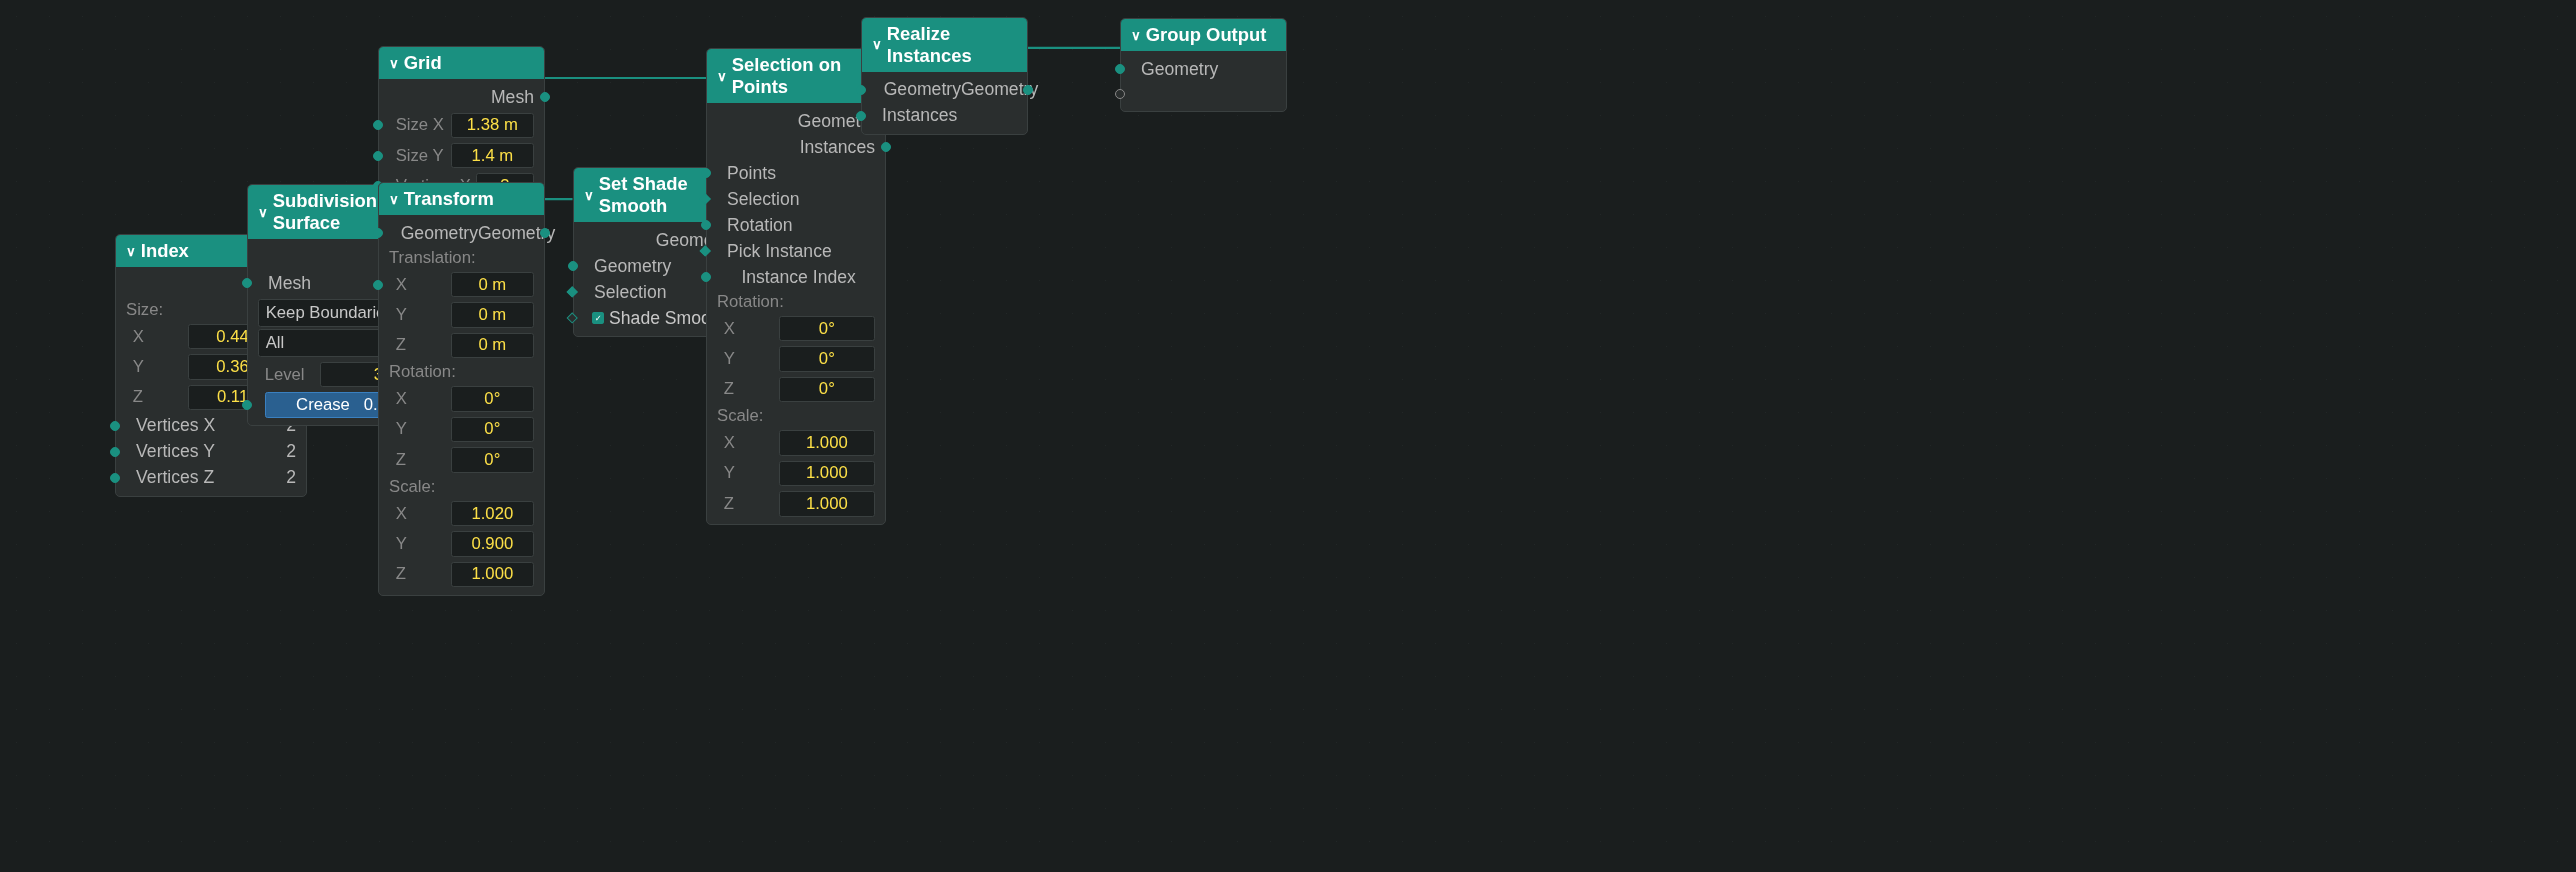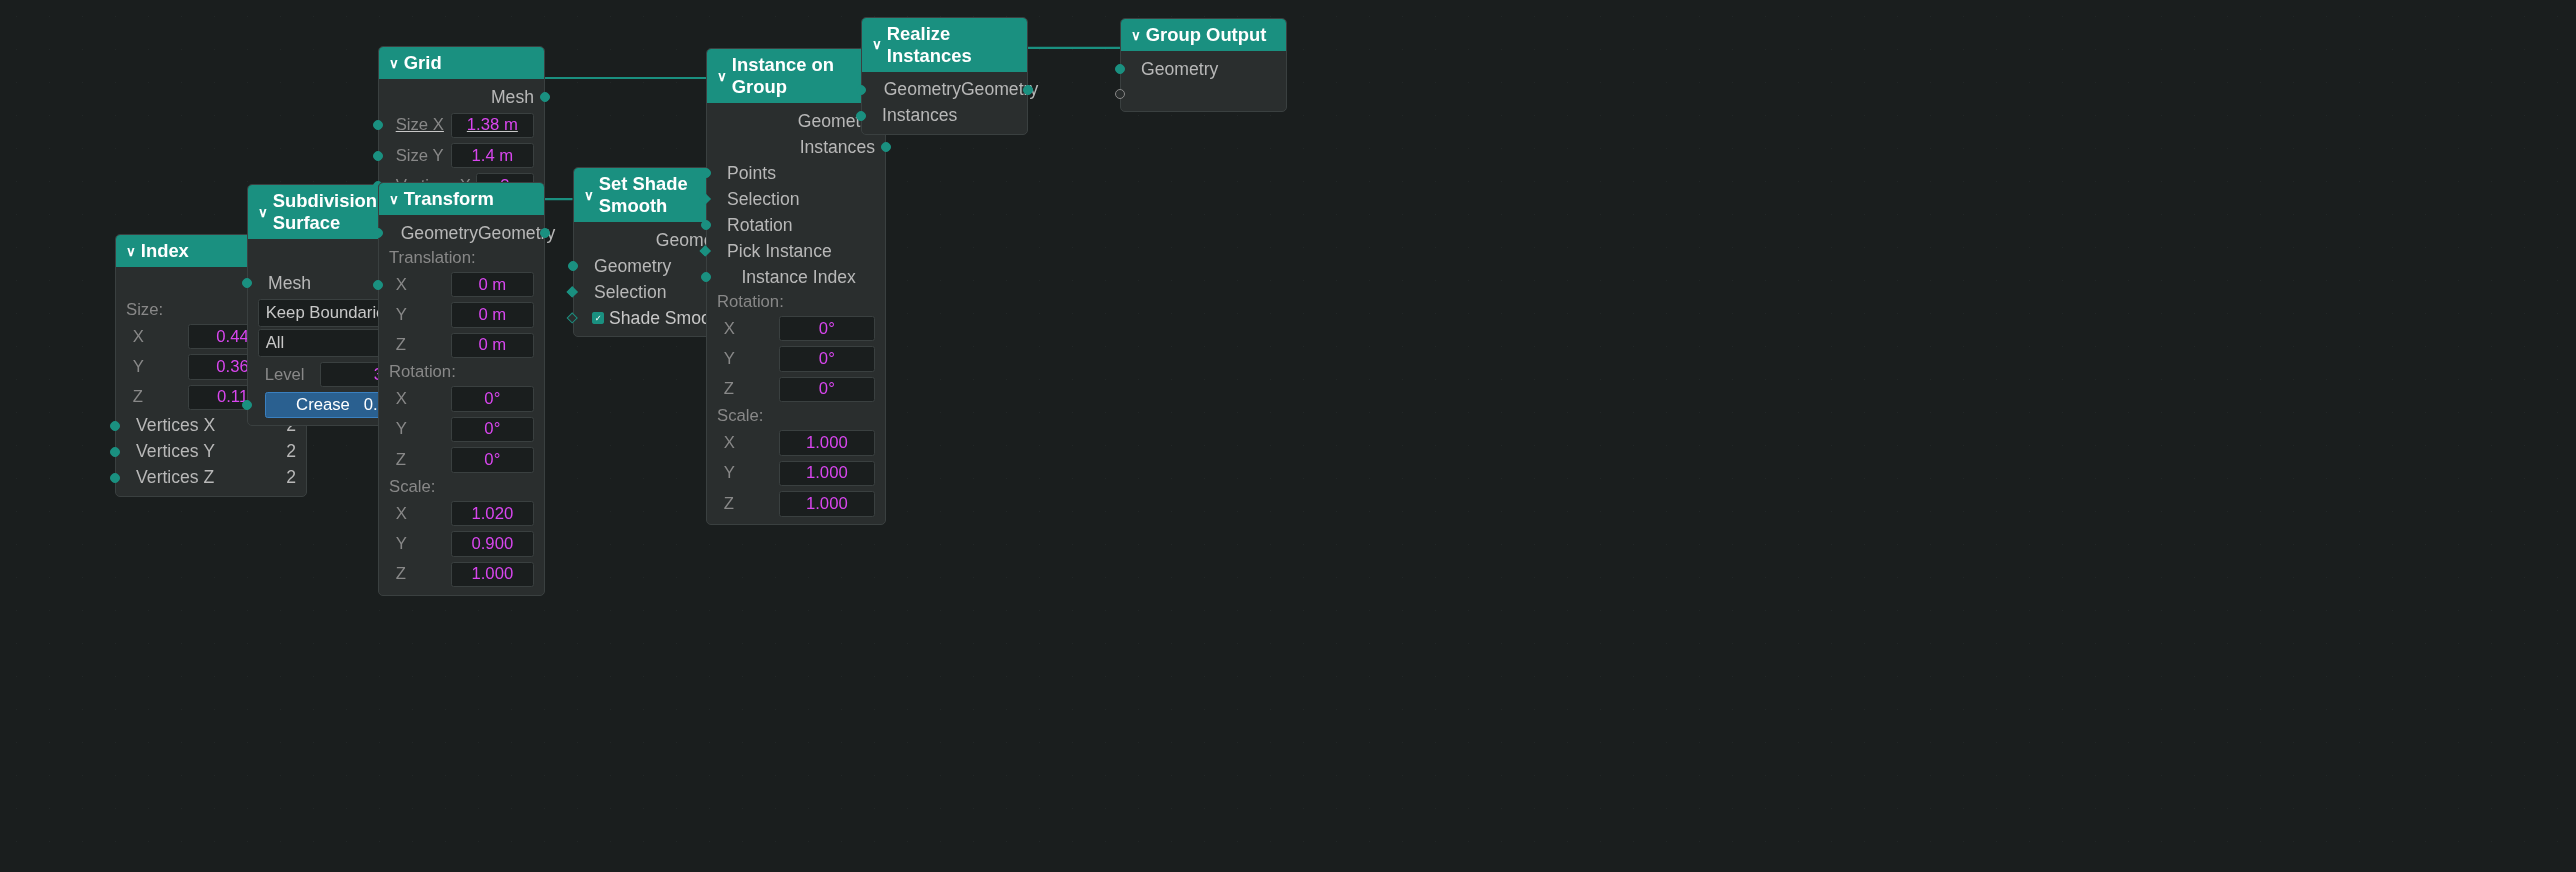--- a/index.html
+++ b/index.html
@@ -105,21 +105,21 @@
     }
 
     .field-label {
       color: #888;
       font-size: 16.7px;
       min-width: 50px;
     }
 
     .field-value {
       background: #1a1e1e;
-      color: #d946ef;
+      color: #fde047;
       font-size: 16.7px;
       padding: 1.7px 6.7px;
       border-radius: 2.5px;
       flex: 1;
       text-align: center;
       border: 0.8px solid #3a4040;
     }
 
     .field-value.highlight {
       background: #2a6090;
@@ -275,21 +275,21 @@
 <div class="node" style="left: 378px; top: 46px; width: 146px;">
   <div class="node-header">
     <span class="chevron">∨</span>
     <span>Grid</span>
   </div>
   <div class="node-body">
     <div class="node-row right">
       <span>Mesh</span>
       <div class="socket right"></div>
     </div>
-    <div class="field-row" style="position:relative;text-decoration:underline;">
+    <div class="field-row" style="position:relative;">
       <div class="socket left" style="left:-5.9px;top:50%;transform:translateY(-50%);"></div>
       <span class="field-label">Size X</span>
       <div class="field-value">1.38 m</div>
     </div>
     <div class="field-row" style="position:relative;">
       <div class="socket left" style="left:-5.9px;top:50%;transform:translateY(-50%);"></div>
       <span class="field-label">Size Y</span>
       <div class="field-value">1.4 m</div>
     </div>
     <div class="field-row" style="position:relative;">
@@ -382,21 +382,21 @@
       <div class="socket left diamond hollow" style="left:-5.9px;"></div>
       <div class="checkbox">✓</div>
       <span>Shade Smooth</span>
     </div>
   </div>
 </div>
 
 <div class="node" style="left: 706px; top: 48px; width: 180px;">
   <div class="node-header">
     <span class="chevron">∨</span>
-    <span>Instance on Group</span>
+    <span>Selection on Points</span>
   </div>
   <div class="node-body">
     <div class="node-row right">
       <span>Geometry</span>
       <div class="socket right"></div>
     </div>
     <div class="node-row" style="padding-left:13.4px; justify-content:flex-end;">
       <span>Instances</span>
       <div class="socket right"></div>
     </div>

